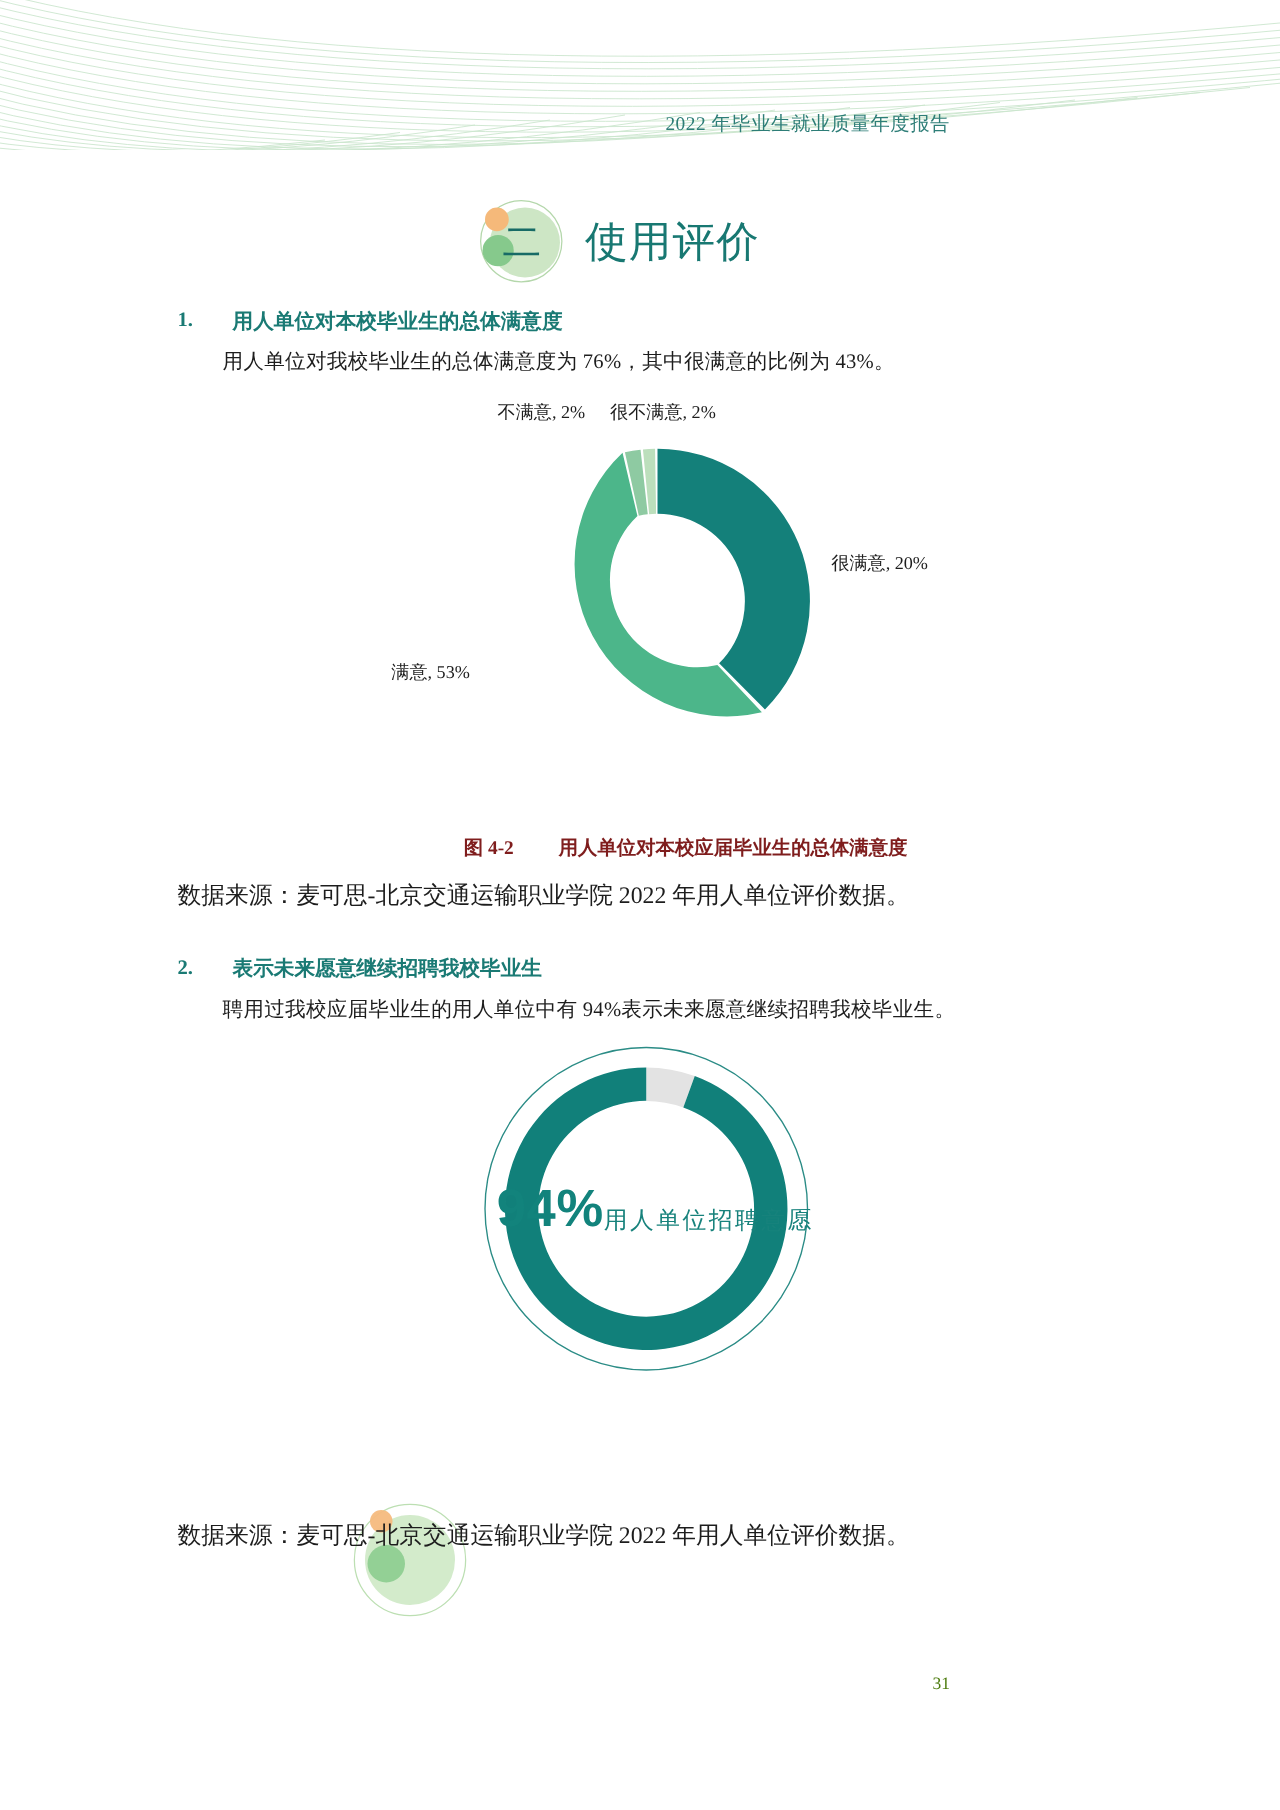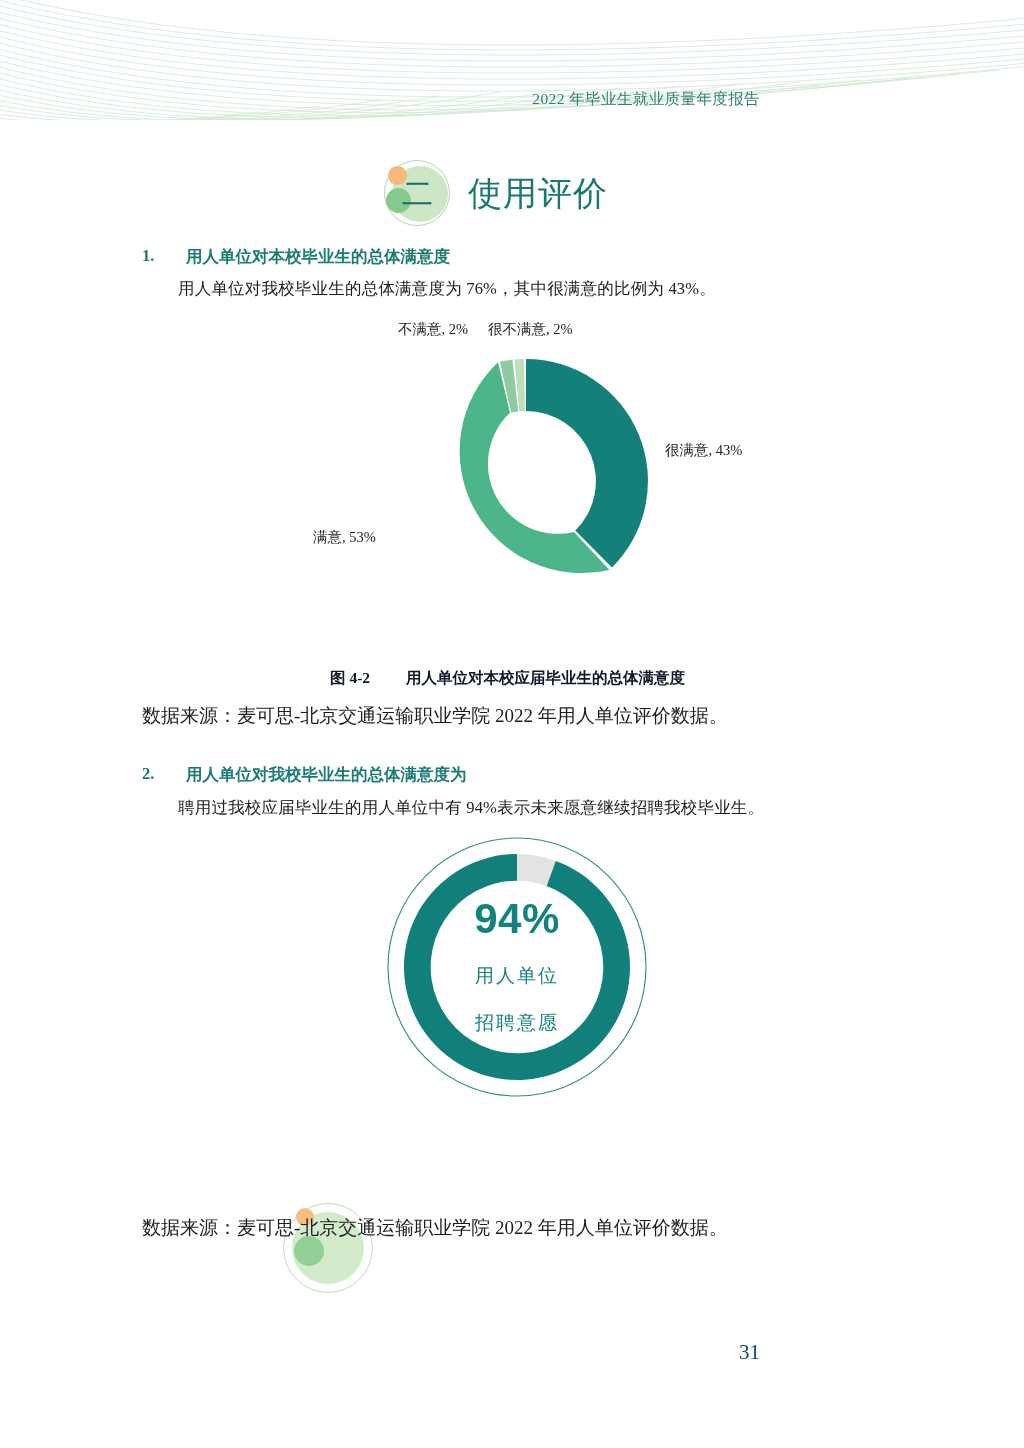--- a/index.html
+++ b/index.html
@@ -149,22 +149,23 @@
     color: #1d1d1d;
     white-space: nowrap;
     text-align: center;
   }
 
   
   .fig-caption {
     position: absolute;
     font-size: 15.5px;
     font-weight: bold;
-    color: #0f172a;
-    white-space: nowrap;
+    color: #7f1d1d;
+    white-space: nowrap;
+    margin-left: 41px;
   }
   .fig-caption .fignum {
     margin-right: 32px;
   }
   .fig-source {
     position: absolute;
     left: 142px;
     font-size: 19px;
     color: #1d1d1d;
     white-space: nowrap;
@@ -178,23 +179,23 @@
     width: 268px;
     height: 268px;
   }
   .donut2-center {
     position: absolute;
     left: 0;
     top: 0;
     width: 268px;
     height: 268px;
     display: flex;
-    flex-direction: column;
+    flex-direction: row;
     align-items: center;
-    justify-content: center;
+    justify-content: flex-end;
     pointer-events: none;
   }
   .donut2-value {
     font-size: 42px;
     font-weight: bold;
     color: #12837c;
     font-family: "Liberation Sans", sans-serif;
     line-height: 1.05;
     letter-spacing: 0.5px;
   }
@@ -253,22 +254,22 @@
     border-radius: 50%;
     background: #f6bb7e;
     opacity: 0.95;
   }
 
   
   .page-number {
     position: absolute;
     right: 128px;
     top: 1340px;
-    font-size: 21px;
-    color: #0c4a6e;
+    font-size: 14px;
+    color: #4d7c0f;
     margin-left: 39px;
   }
 </style>
 </head>
 <body>
 
 <div class="page">
 
   <svg class="wave-deco" viewBox="0 0 1024 120" preserveAspectRatio="none">
     <g fill="none" stroke="#9fd0a4" stroke-width="0.7" opacity="0.55">
@@ -313,21 +314,21 @@
   </div>
 
   <div class="sub-head" style="left:142px; top:246px;">
     <span class="num">1.</span>
     <span>用人单位对本校毕业生的总体满意度</span>
   </div>
   <div class="body-text" style="left:178px; top:278px;">用人单位对我校毕业生的总体满意度为 76%，其中很满意的比例为 43%。</div>
 
   <div class="donut1-label" style="left:398px; top:320px;">不满意, 2%</div>
   <div class="donut1-label" style="left:488px; top:320px;">很不满意, 2%</div>
-  <div class="donut1-label" style="left:665px; top:441px;">很满意, 43%</div>
+  <div class="donut1-label" style="left:665px; top:441px;">很满意, 20%</div>
   <div class="donut1-label" style="left:313px; top:528px;">满意, 53%</div>
 
   <div class="donut1-wrap">
     <svg viewBox="0 0 268 252" width="268" height="252">
       <g transform="translate(134,126)">
 
         <path fill="#14807a" d="M 0 -122 A 122 122 0 0 1 85.97 86.52 L 49.29 49.61 A 70 70 0 0 0 0 -70 Z"></path>
 
         <path fill="#4cb68a" d="M 83.50 88.88 A 122 122 0 0 1 -27.96 -118.75 L -16.04 -68.13 A 70 70 0 0 0 47.90 50.99 Z"></path>
 
@@ -339,21 +340,21 @@
   </div>
 
   <div class="fig-caption" style="left:330px; top:668px;">
     <span class="fignum">图 4-2</span>
     <span>用人单位对本校应届毕业生的总体满意度</span>
   </div>
   <div class="fig-source" style="top:703px;">数据来源：麦可思-北京交通运输职业学院 2022 年用人单位评价数据。</div>
 
   <div class="sub-head" style="left:142px; top:764px;">
     <span class="num">2.</span>
-    <span>用人单位对我校毕业生的总体满意度为</span>
+    <span>表示未来愿意继续招聘我校毕业生</span>
   </div>
   <div class="body-text" style="left:178px; top:797px;">聘用过我校应届毕业生的用人单位中有 94%表示未来愿意继续招聘我校毕业生。</div>
 
   <div class="donut2-wrap">
     <svg viewBox="0 0 268 268" width="268" height="268">
       <g transform="translate(134,134)">
 
         <circle cx="0" cy="0" r="129" fill="none" stroke="#2b8c86" stroke-width="1.1"></circle>
 
         <path fill="#e3e3e3" d="M 0 -113 A 113 113 0 0 1 38.81 -106.12 L 29.64 -81.04 A 86.3 86.3 0 0 0 0 -86.3 Z"></path>

